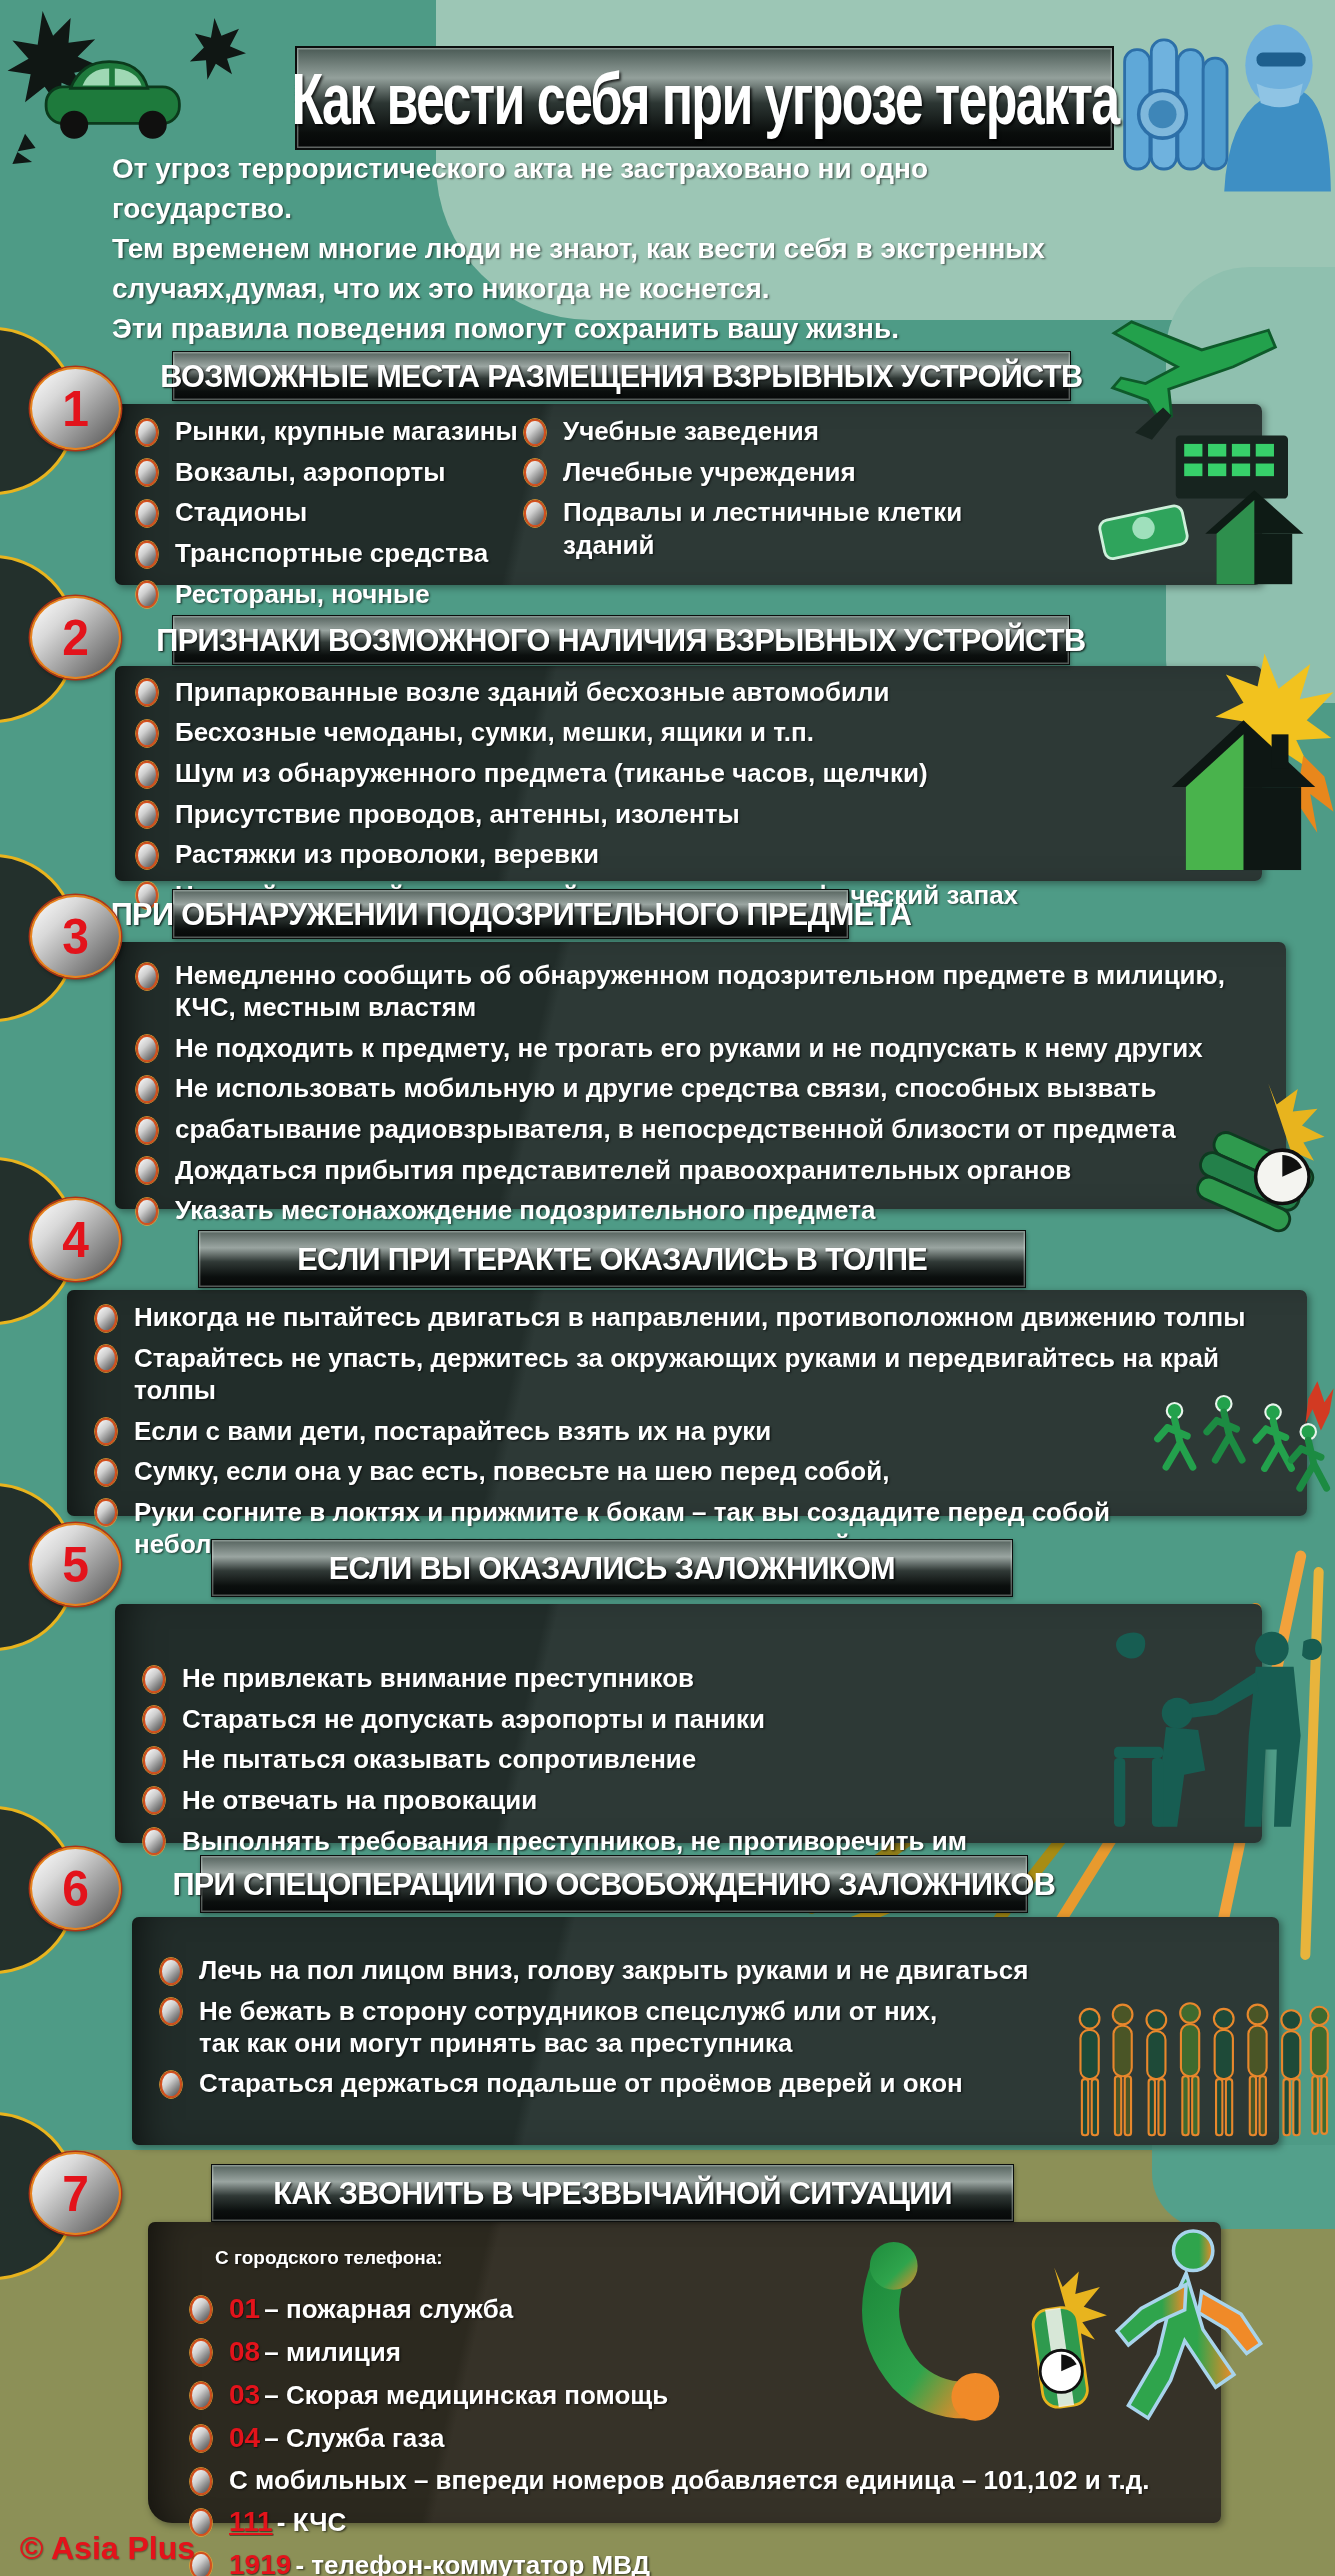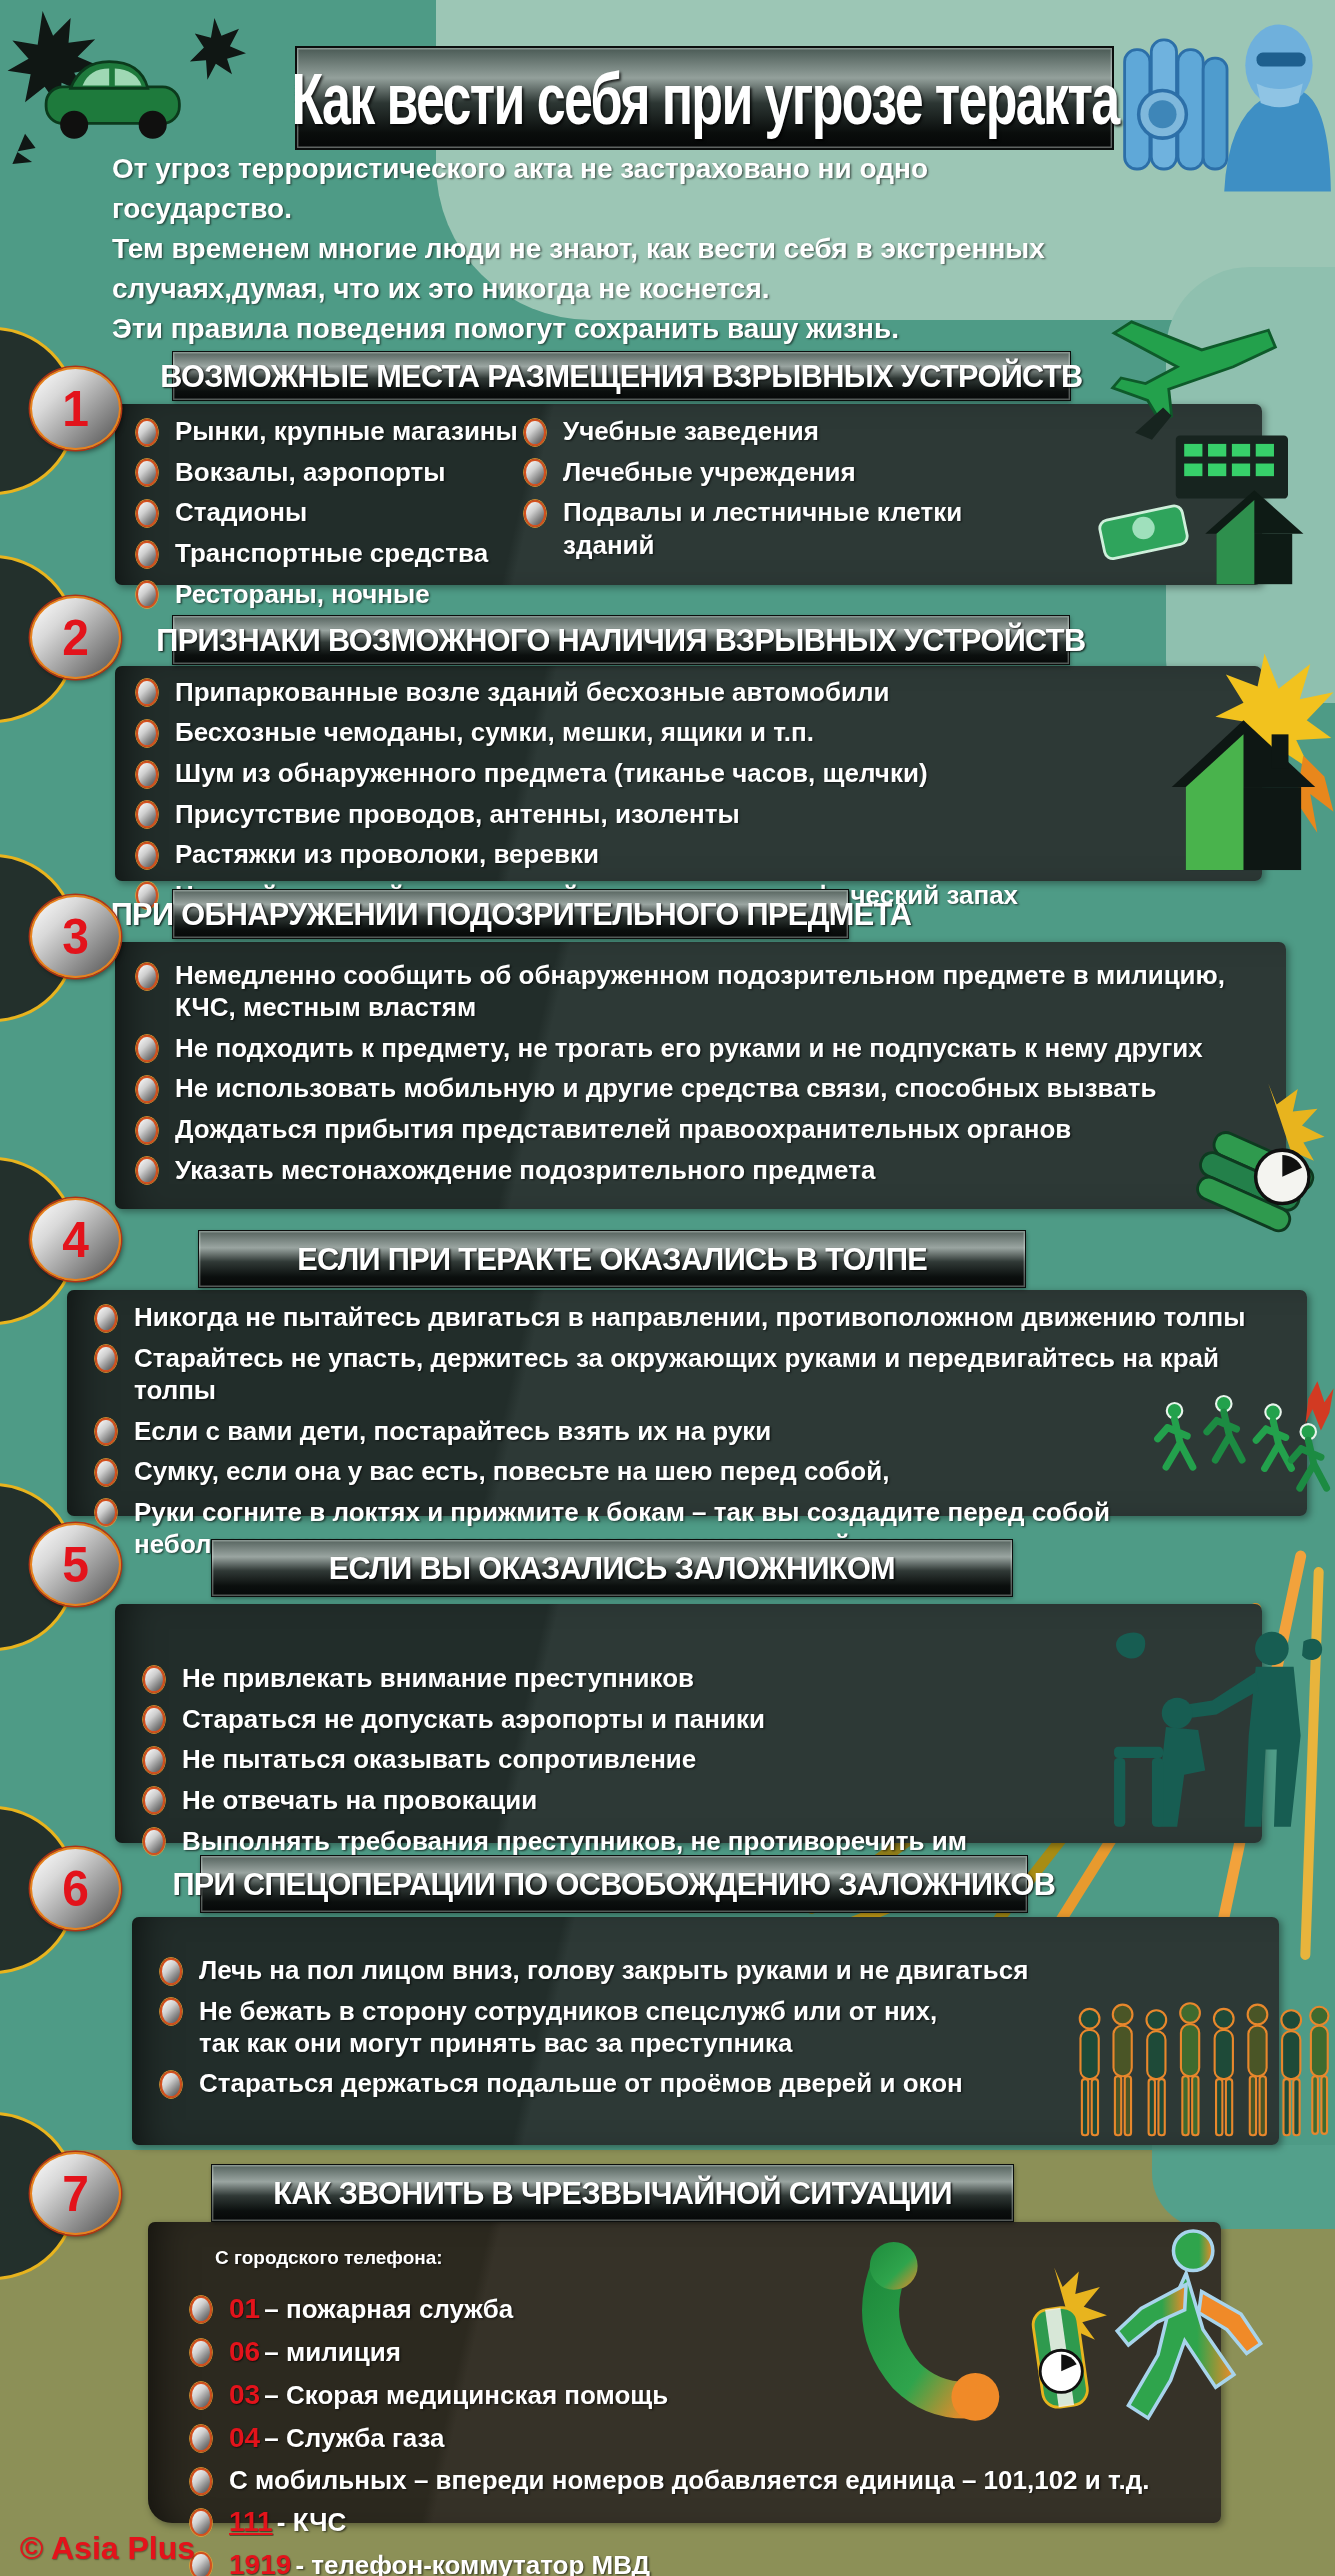--- a/index.html
+++ b/index.html
@@ -240,20 +240,21 @@
     <polygon points="38,195 120,120 120,313 38,313" fill="#49B34C"></polygon>
     <rect x="160" y="120" width="24" height="48" fill="#0E1714"></rect>
   </svg>
 
   <div class="panel" style="left:115px;top:942px;width:1171px;height:267px;">
     <ul style="left:21px;top:17px;width:1124px;">
         <li><span class="bullet"></span><span class="li-text">Немедленно сообщить об обнаруженном подозрительном предмете в милицию,
 КЧС, местным властям</span></li>
         <li><span class="bullet"></span><span class="li-text">Не подходить к предмету, не трогать его руками и не подпускать к нему других</span></li>
         <li><span class="bullet"></span><span class="li-text">Не использовать мобильную и другие средства связи, способных вызвать</span></li>
+        <li><span class="bullet"></span><span class="li-text">срабатывание радиовзрывателя, в непосредственной близости от предмета</span></li>
         <li><span class="bullet"></span><span class="li-text">Дождаться прибытия представителей правоохранительных органов</span></li>
         <li><span class="bullet"></span><span class="li-text">Указать местонахождение подозрительного предмета</span></li>
       </ul>
   </div>
 
   <svg class="illus" style="left:1184px;top:1082px;" width="151" height="151" viewBox="0 0 215 215">
     <polygon points="120,2 132,32 162,10 155,42 190,38 168,62 200,78 170,86 185,112 152,98" fill="#E8B41E"></polygon>
     <g transform="rotate(24 100 130)" stroke="#0E3A20" stroke-width="4">
       <rect x="30" y="92" width="150" height="34" rx="16" fill="#2F9A4E"></rect>
       <rect x="24" y="126" width="150" height="34" rx="16" fill="#23804A"></rect>
@@ -380,21 +381,21 @@
           <rect x="342" y="110" width="8" height="82" rx="4"></rect>
           <rect x="355" y="110" width="8" height="82" rx="4"></rect>
         </g>
     </g>
   </svg>
 
   <div class="panel olive" style="left:148px;top:2222px;width:1073px;height:301px;border-radius:7px 7px 7px 24px;">
     <div class="s7-intro">С городского телефона:</div>
     <ul style="left:42px;top:70px;width:998px;">
         <li><span class="bullet"></span><span class="code">01</span><span class="li-text">– пожарная служба</span></li>
-        <li><span class="bullet"></span><span class="code">06</span><span class="li-text">– милиция</span></li>
+        <li><span class="bullet"></span><span class="code">08</span><span class="li-text">– милиция</span></li>
         <li><span class="bullet"></span><span class="code">03</span><span class="li-text">– Скорая медицинская помощь</span></li>
         <li><span class="bullet"></span><span class="code">04</span><span class="li-text">– Служба газа</span></li>
         <li><span class="bullet"></span><span class="li-text">С мобильных – впереди номеров добавляется единица – 101,102 и т.д.</span></li>
         <li><span class="bullet"></span><span class="code u">111</span><span class="li-text">- КЧС</span></li>
         <li><span class="bullet"></span><span class="code u">1919</span><span class="li-text">- телефон-коммутатор МВД</span></li>
       </ul>
   </div>
 
   <svg class="illus" style="left:857px;top:2242px;" width="148" height="183" viewBox="0 0 210 260">
     <defs>

